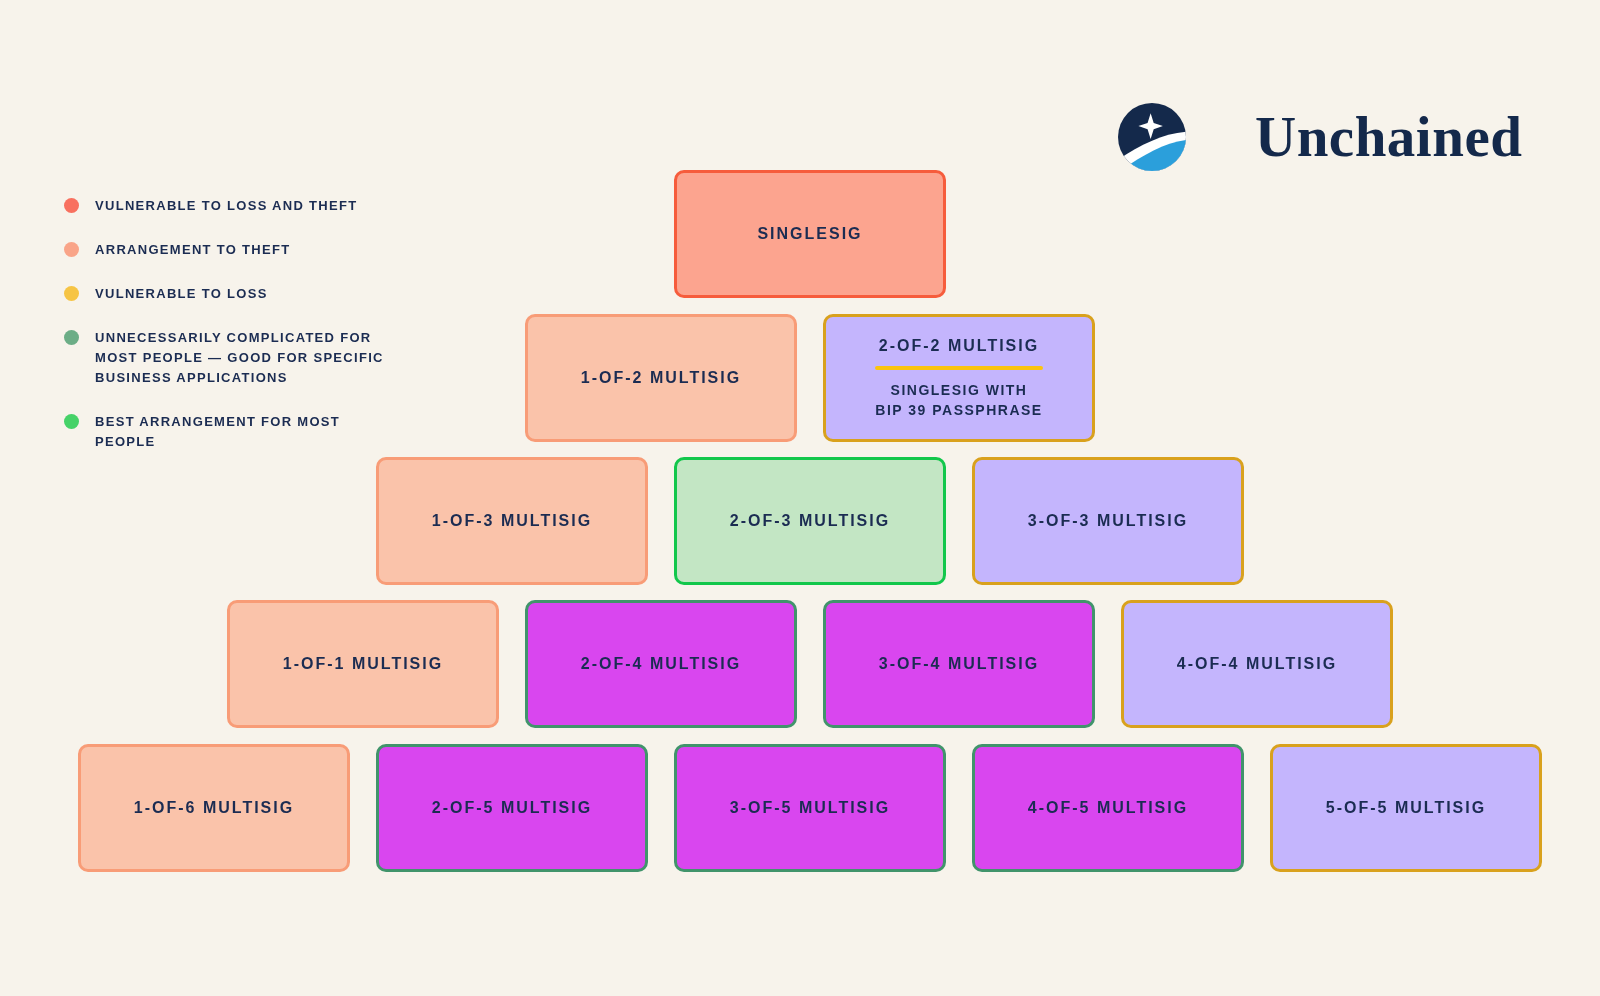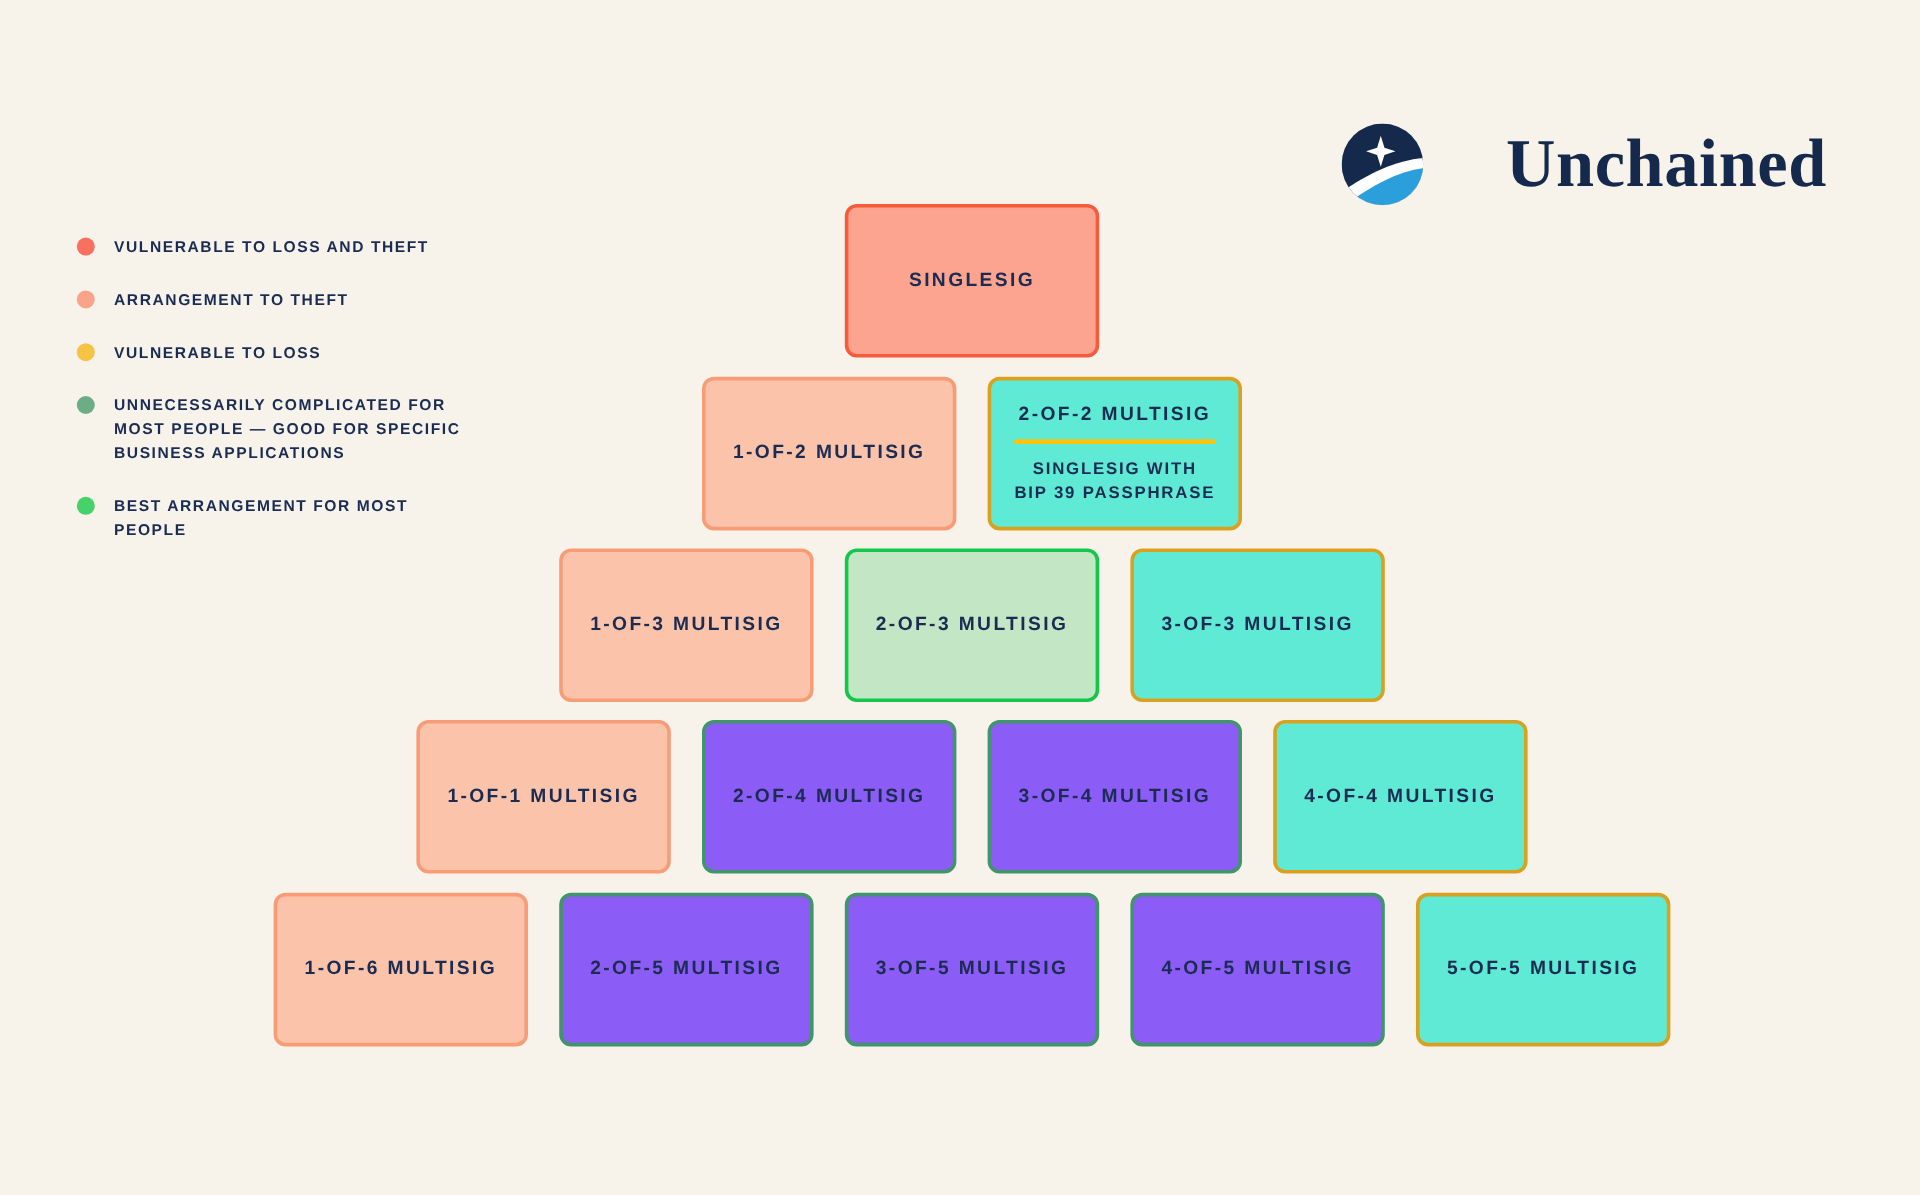--- a/index.html
+++ b/index.html
@@ -31,28 +31,28 @@
   }
 
   
   .row{position:absolute;left:10px;width:1600px;display:flex;justify-content:center;gap:26px;}
   .row-1{top:170px;}
   .row-2{top:314px;}
   .row-3{top:457px;}
   .row-4{top:600px;}
   .row-5{top:744px;}
   .box{
-    box-sizing:border-box;width:212px;height:128px;border-radius:10px;border:3px solid;
+    box-sizing:border-box;width:272px;height:128px;border-radius:10px;border:3px solid;
     display:flex;flex-direction:column;align-items:center;justify-content:center;
     text-align:center;font-size:16px;font-weight:bold;letter-spacing:2px;color:#1B2C52;
   }
   .cat-loss-and-theft{background:#FCA48F;border-color:#F65C3C;}
   .cat-theft{background:#FAC3AA;border-color:#F89C77;}
-  .cat-loss{background:#5eead4;border-color:#D9A11D;}
-  .cat-complicated{background:#8b5cf6;border-color:#41946B;}
+  .cat-loss{background:#c4b5fd;border-color:#D9A11D;}
+  .cat-complicated{background:#d946ef;border-color:#41946B;}
   .cat-best{background:#C3E6C4;border-color:#12C74B;}
 
   .box-divider{width:168px;height:4px;border-radius:2px;background:#FBC40D;margin:11px 0 10px 0;}
   .box-sub{font-size:14px;font-weight:bold;letter-spacing:1.5px;line-height:20px;}
 </style>
 </head>
 <body>
 
 <div class="canvas">
 

